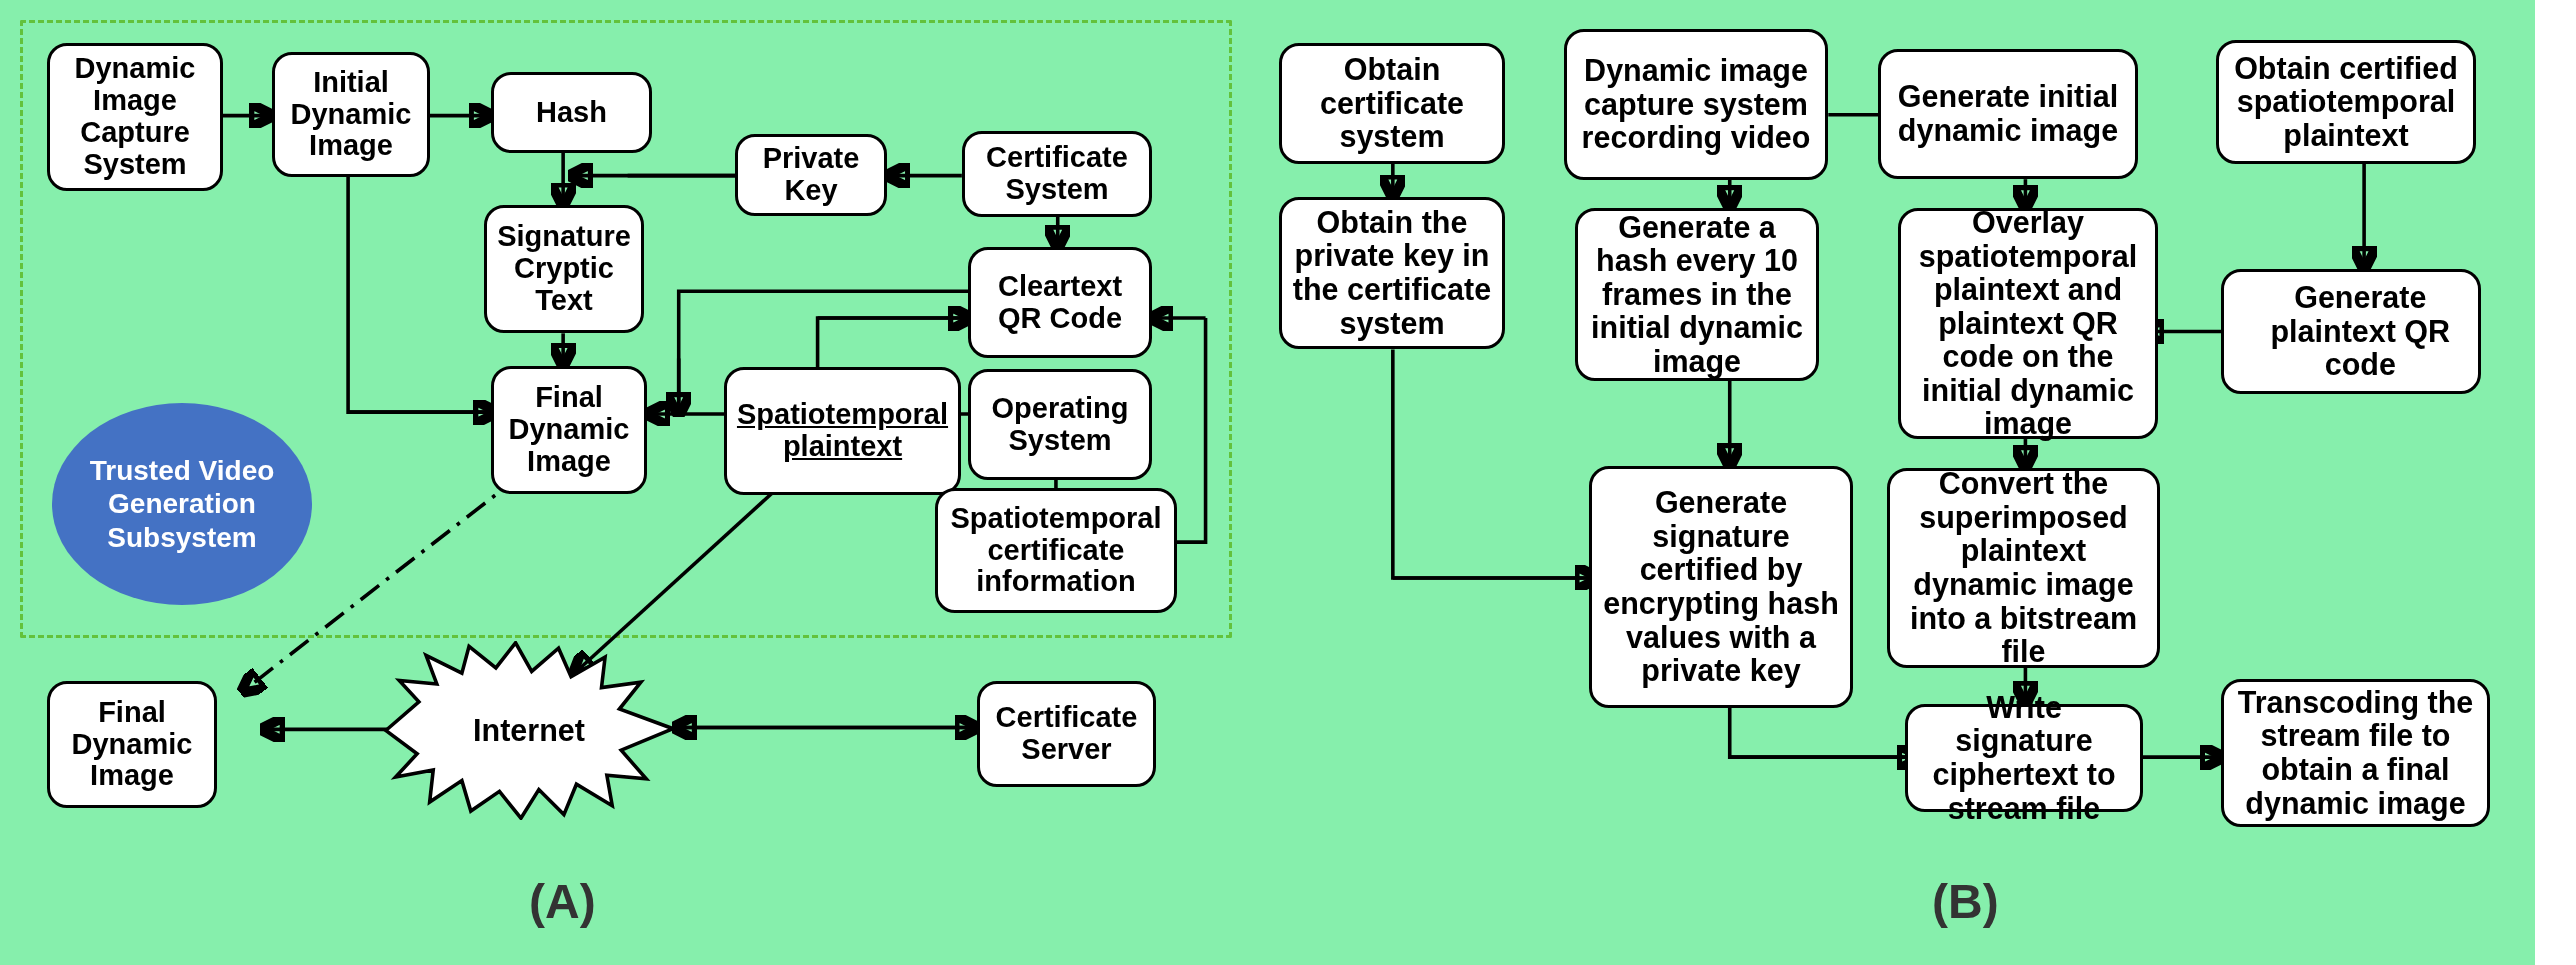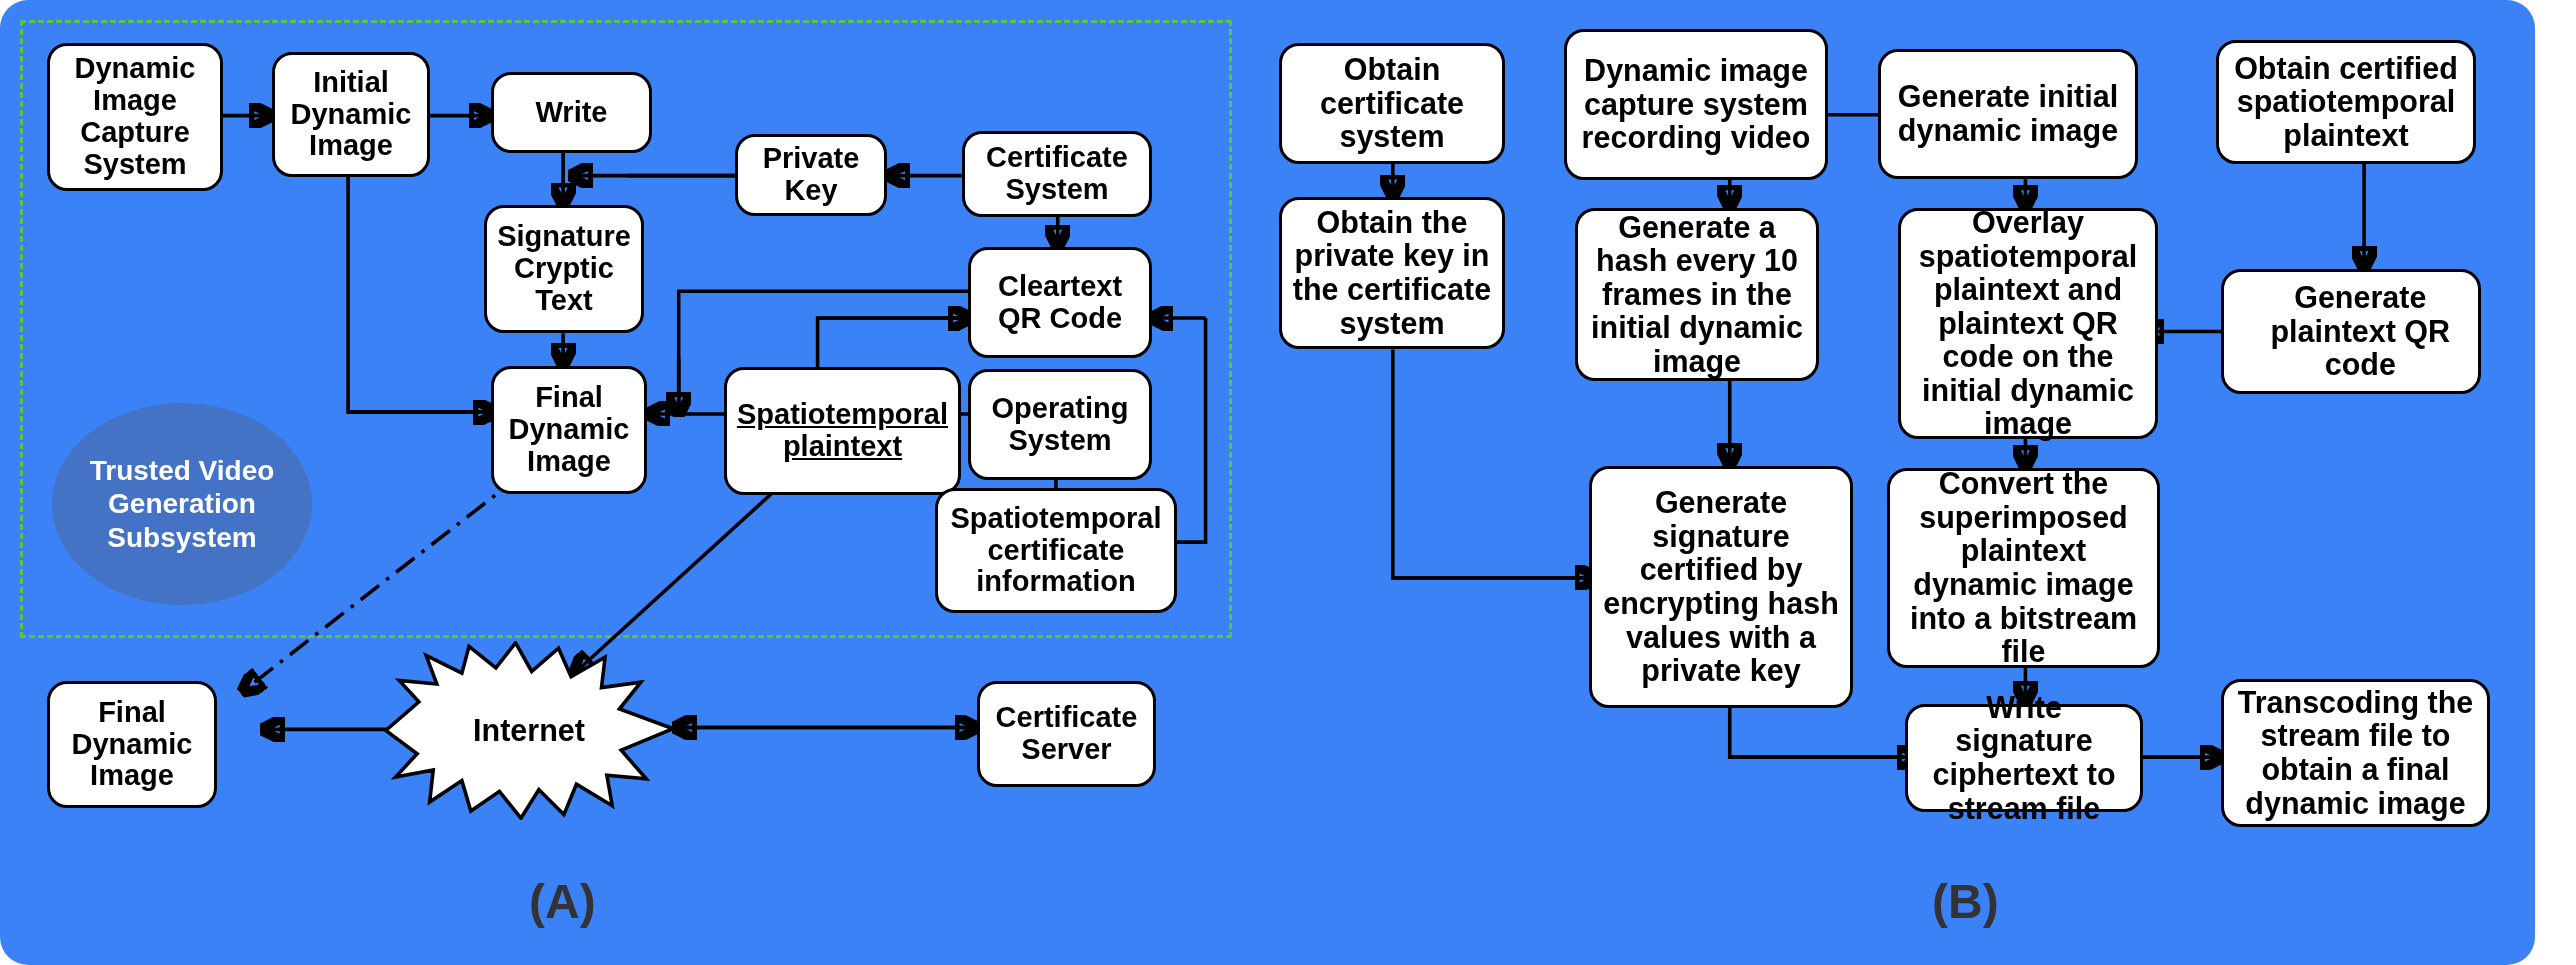--- a/index.html
+++ b/index.html
@@ -1,17 +1,17 @@
 <!DOCTYPE html>
 <html style="font-size:14.3px"><head>
 <meta charset="utf-8">
 <style>
   html,body{margin:0;padding:0;background:#ffffff;}
   body{font-family:"Liberation Sans", sans-serif;}
-  #root{position:relative;width:2535px;height:965px;background:#3b82f6;overflow:hidden;border-radius:28px;}
+  #root{position:relative;width:2535px;height:965px;background:#86efac;overflow:hidden;}
 
   
   .node{
     position:absolute;
     box-sizing:border-box;
     border:3.6px solid #000;
     border-radius:20px;
     background:#fff;
     display:flex;
     align-items:center;
@@ -128,21 +128,21 @@
 
   <div class="node nA" style="left:47px;top:43px;width:176px;height:148px;">
     <span>Dynamic Image Capture System</span>
   </div>
 
   <div class="node nA" style="left:272px;top:52px;width:158px;height:125px;">
     <span>Initial Dynamic Image</span>
   </div>
 
   <div class="node nA" style="left:491px;top:72px;width:161px;height:81px;">
-    <span>Write</span>
+    <span>Hash</span>
   </div>
 
   <div class="node nA" style="left:484px;top:205px;width:160px;height:128px;">
     <span>Signature Cryptic Text</span>
   </div>
 
   <div class="node nA" style="left:735px;top:134px;width:152px;height:82px;">
     <span>Private Key</span>
   </div>
 

